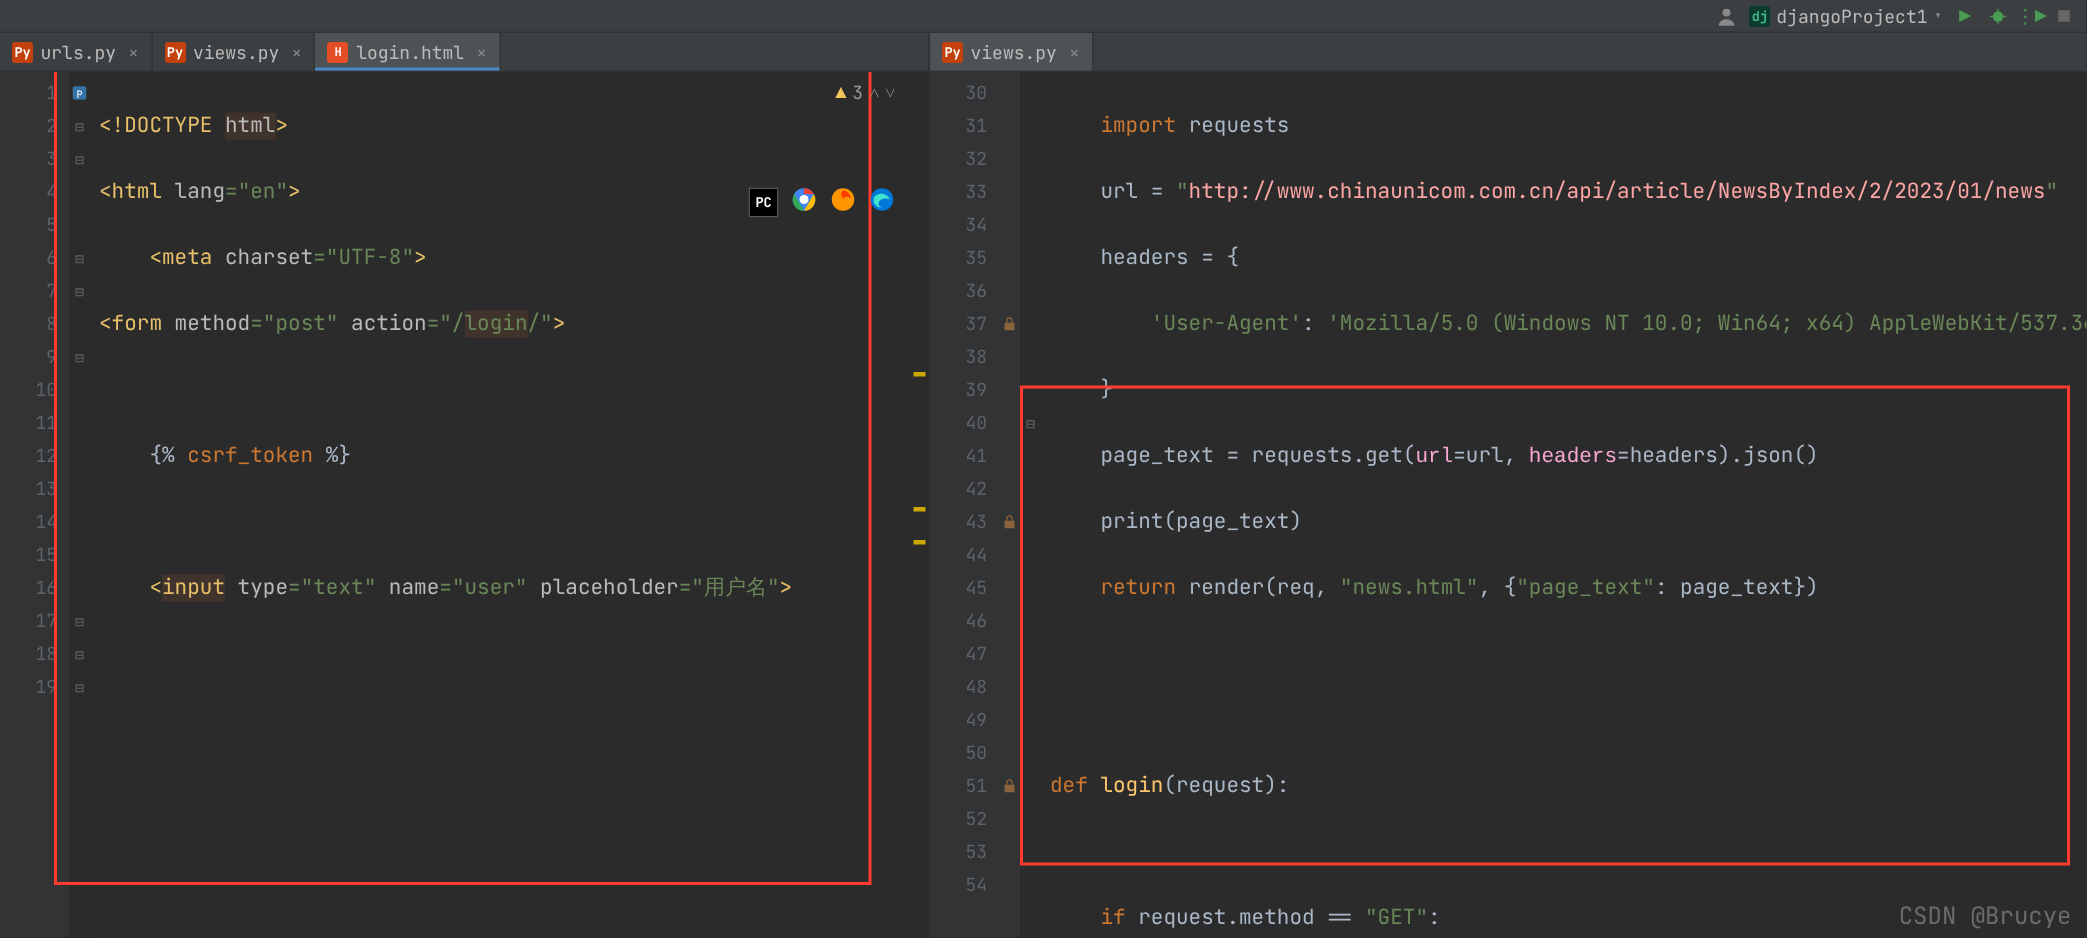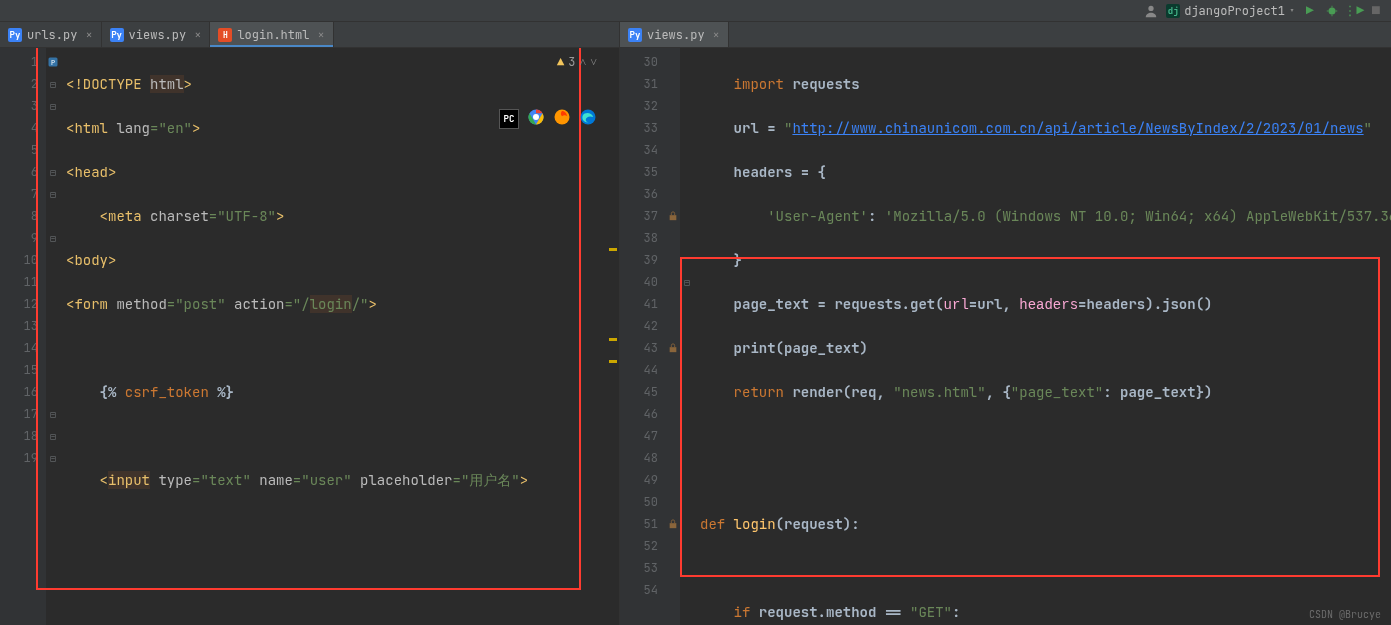--- a/index.html
+++ b/index.html
@@ -10,50 +10,50 @@
 .top-icon { width:14px; height:14px; display:inline-flex; align-items:center; justify-content:center; color:#888; }
 .panes { display:flex; height:603px; }
 .pane { position:relative; flex:0 0 auto; display:flex; flex-direction:column; background:#2b2b2b; }
 .pane-left { width:620px; border-right:1px solid #323232; }
 .pane-right { flex:1; }
 .tabs { height:26px; background:#3c3f41; display:flex; align-items:stretch; border-bottom:1px solid #323232; }
 .tab { display:flex; align-items:center; gap:5px; padding:0 8px; color:#bbb; font-size:12px; border-right:1px solid #323232; position:relative; }
 .tab.active { background:#4e5254; }
 .tab.active.under::after { content:""; position:absolute; left:0; right:0; bottom:0; height:2px; background:#4a88c7; }
 .tab .close { color:#888; font-size:12px; margin-left:3px; }
-.icon-py { width:14px; height:14px; background:#3b82f6; border-radius:2px; display:inline-flex; align-items:center; justify-content:center; color:#fff; font-size:9px; font-weight:bold; }
+.icon-py { width:14px; height:14px; background:#c2410c; border-radius:2px; display:inline-flex; align-items:center; justify-content:center; color:#fff; font-size:9px; font-weight:bold; }
 .icon-html { width:14px; height:14px; background:#e44d26; border-radius:2px; display:inline-flex; align-items:center; justify-content:center; color:#fff; font-size:8px; font-weight:bold; }
 .editor { flex:1; display:flex; position:relative; overflow:hidden; }
 .gutter { width:46px; background:#313335; text-align:right; padding:3px 8px 0 0; color:#606366; font-size:12px; line-height:22px; user-select:none; }
 .gutter .ln { height:22px; position:relative; }
 .gutter .bp::before { content:""; position:absolute; left:-38px; top:6px; width:10px; height:10px; background:#db5c5c; border-radius:2px; }
 .fold-col { width:14px; background:#2b2b2b; padding-top:3px; }
 .fold-col .f { height:22px; display:flex; align-items:center; justify-content:center; color:#606366; font-size:10px; }
 .code { flex:1; padding:3px 0 0 6px; line-height:22px; font-size:14px; white-space:pre; position:relative; }
 .code .row { height:22px; }
 .redbox { position:absolute; border:2px solid #ff3b30; pointer-events:none; }
-.floaters { position:absolute; top:60px; right:22px; display:flex; gap:8px; align-items:center; }
+.floaters { position:absolute; top:76px; right:22px; display:flex; gap:8px; align-items:center; }
 .floaters .pc { width:20px; height:20px; background:#000; border:1px solid #555; display:flex; align-items:center; justify-content:center; color:#fff; font-size:9px; font-weight:bold; }
 .hint { position:absolute; top:6px; right:22px; display:flex; align-items:center; gap:4px; font-size:12px; color:#999; }
 .hint .warn { color:#f2c55c; }
 .hint .chev { color:#888; }
 .yellow-mark { position:absolute; right:2px; width:8px; height:3px; background:#cca700; }
 .lock-col { width:14px; background:#313335; padding-top:3px; }
 .lock-col .lk { height:22px; display:flex; align-items:center; justify-content:center; }
 .lock-col .lk svg { width:10px; height:10px; }
 .k-or { color:#cc7832; }
 .k-yl { color:#e8bf6a; }
 .k-at { color:#bababa; }
 .k-gr { color:#6a8759; }
 .k-pu { color:#f9a8d4;font-family:Liberation Mono, monospace; }
 .k-fn { color:#ffc66d; }
-.k-wh { color:#a9b7c6;font-weight:bold; }
+.k-wh { color:#a9b7c6; }
 .hl-id { background:#40332b; }
-.link { color:#3b82f6; text-decoration:underline; }
-.watermark { position:absolute; bottom:4px; right:10px; color:#6b6b6b; font-size:10px; }
+.link { color:#fca5a5; }
+.watermark { position:absolute; bottom:4px; right:10px; color:#6b6b6b; font-size:16px; }
 .dj-icon { width:14px; height:14px; background:#0a3b2e; color:#44b78b; font-size:9px; font-weight:bold; display:inline-flex; align-items:center; justify-content:center; border-radius:2px; }
 </style>
 </head>
 <body>
 
 <div class="top-bar">
   <span class="top-icon">
       <svg viewBox="0 0 16 16" fill="#888">
         <circle cx="8" cy="5" r="3"></circle>
         <path d="M2 15c0-3 3-5 6-5s6 2 6 5"></path>
@@ -139,23 +139,21 @@
           <div class="f"></div>
           <div class="f"></div>
           <div class="f"></div>
           <div class="f">⊟</div>
           <div class="f">⊟</div>
           <div class="f">⊟</div>
       </div>
       <div class="code">
 <div class="row"><span class="k-yl">&lt;!DOCTYPE </span><span class="k-at hl-id">html</span><span class="k-yl">&gt;</span></div>
 <div class="row"><span class="k-yl">&lt;html </span><span class="k-at">lang</span><span class="k-gr">=</span><span class="k-gr">"en"</span><span class="k-yl">&gt;</span></div>
-<div class="row"><span class="k-yl">&lt;head&gt;</span></div>
 <div class="row"><span class="k-yl">    &lt;meta </span><span class="k-at">charset</span><span class="k-gr">=</span><span class="k-gr">"UTF-8"</span><span class="k-yl">&gt;</span></div>
-<div class="row"><span class="k-yl">&lt;body&gt;</span></div>
 <div class="row"><span class="k-yl">&lt;form </span><span class="k-at">method</span><span class="k-gr">=</span><span class="k-gr">"post"</span><span> </span><span class="k-at">action</span><span class="k-gr">=</span><span class="k-gr">"/</span><span class="k-gr hl-id">login</span><span class="k-gr">/"</span><span class="k-yl">&gt;</span></div>
 <div class="row"></div>
 <div class="row"><span class="k-wh">    {% </span><span class="k-or">csrf_token</span><span class="k-wh"> %}</span></div>
 <div class="row"></div>
 <div class="row"><span class="k-yl">    &lt;</span><span class="k-yl hl-id">input</span><span> </span><span class="k-at">type</span><span class="k-gr">=</span><span class="k-gr">"text"</span><span> </span><span class="k-at">name</span><span class="k-gr">=</span><span class="k-gr">"user"</span><span> </span><span class="k-at">placeholder</span><span class="k-gr">=</span><span class="k-gr">"用户名"</span><span class="k-yl">&gt;</span></div>
 
 
 
 
 

